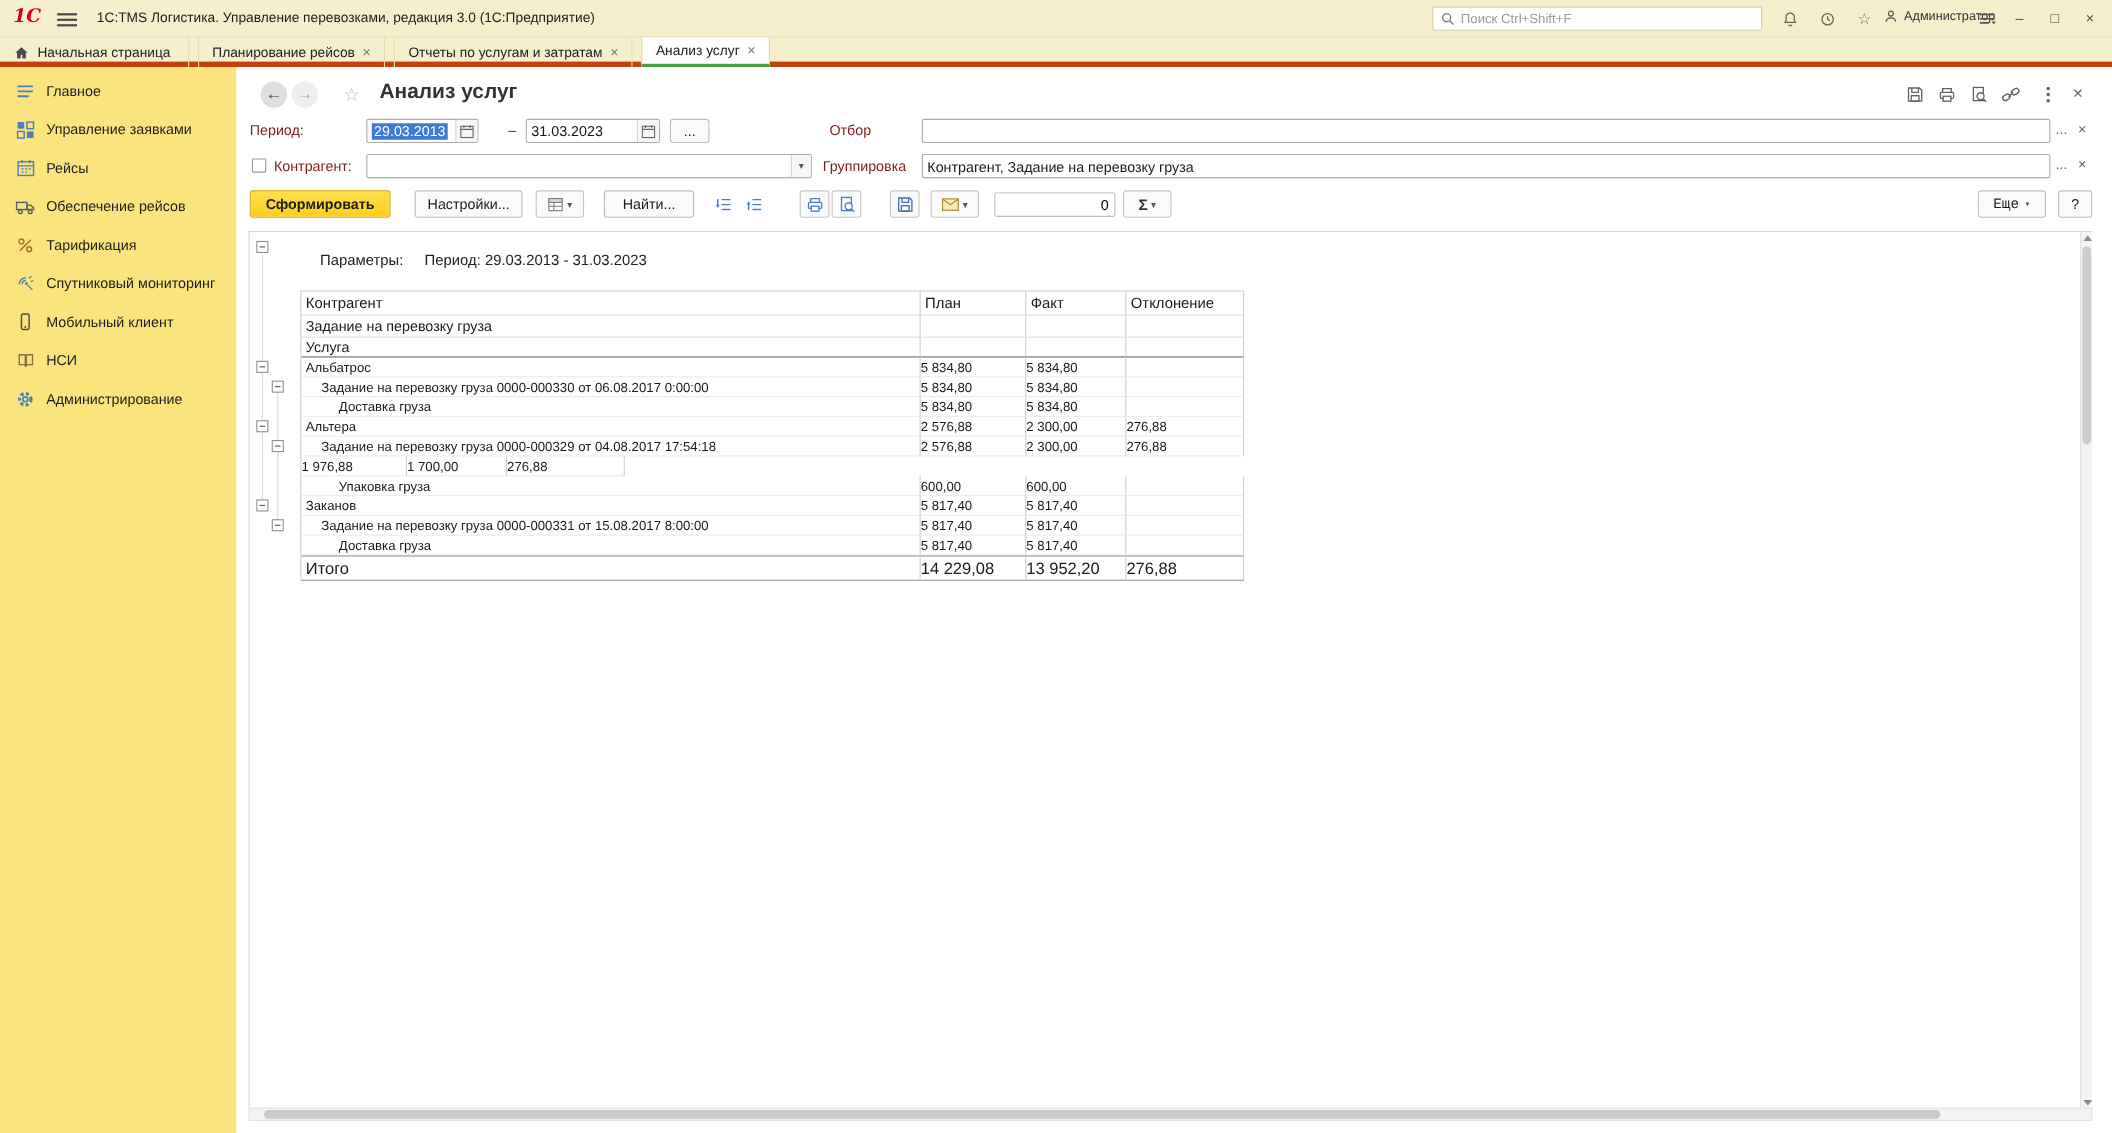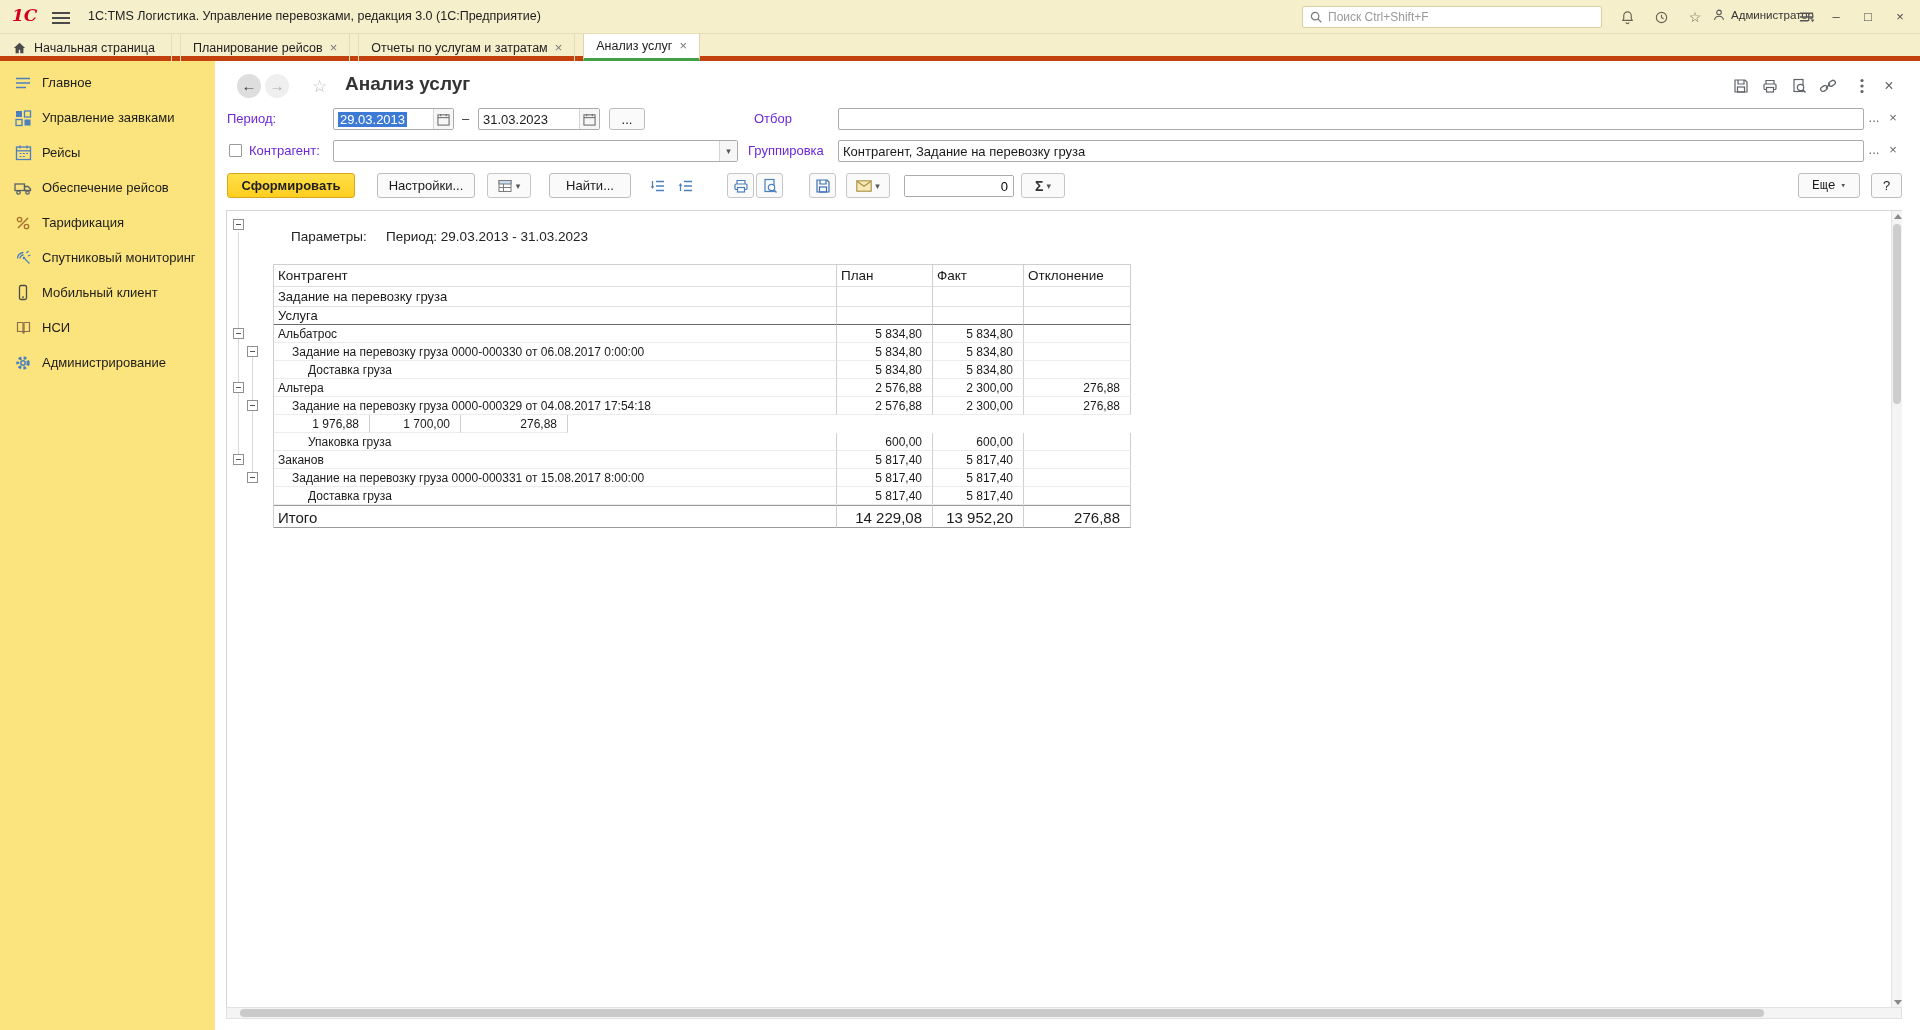--- a/index.html
+++ b/index.html
@@ -53,21 +53,21 @@
              line-height:23px; font-size:15px; cursor:pointer; }
   .nav-back { left:22px; background:#DEDEDE; color:#3c3c3c; }
   .nav-fwd  { left:50px; background:#EFEFEF; color:#ABABAB; }
   .pg-star { position:absolute; left:97px; top:15px; font-size:17px; color:#BDBDBD; cursor:pointer; }
   .pg-title { position:absolute; left:130px; top:12px; font-size:19px; font-weight:600; color:#333; }
   .hd-ic { position:absolute; top:16px; width:22px; height:18px; display:flex; align-items:center;
            justify-content:center; cursor:pointer; color:#5f6368; }
   .hd-close { font-size:16px; line-height:16px; color:#5f6368; }
 
   
-  .flabel { position:absolute; height:22px; line-height:22px; font-size:13px; color:#6d28d9; }
+  .flabel { position:absolute; height:22px; line-height:22px; font-size:13px; color:#7f1d1d; }
   .field { position:absolute; height:22px; background:#fff; border:1px solid #ABABAB; border-radius:2px;
            display:flex; align-items:center; }
   .field .ftext { flex:1; padding:0 4px; font-size:13px; white-space:nowrap; overflow:hidden; }
   .field .fsel  { background:#3D7AD5; color:#fff; padding:1px 2px; }
   .field .fbtn { width:20px; height:20px; display:flex; align-items:center; justify-content:center;
                  border-left:1px solid #D5D5D5; cursor:pointer; background:#F6F6F6; }
   .field .fdrop { width:18px; height:20px; text-align:center; line-height:20px; color:#555; font-size:9px;
                   border-left:1px solid #D5D5D5; cursor:pointer; background:#F6F6F6; }
   .field input { border:none; outline:none; flex:1; height:20px; padding:0 4px; font-size:13px;
                  font-family:"Liberation Sans", sans-serif; background:transparent; }
@@ -104,21 +104,21 @@
 
   .tbl { position:absolute; left:46px; top:53px; width:858px; border-top:1px solid #CFCFCF;
          border-left:1px solid #CFCFCF; }
   .tr { display:flex; }
   .tc { border-right:1px solid #CFCFCF; white-space:nowrap; overflow:hidden; }
   .cw1 { width:563px; } .cw2 { width:96px; } .cw3 { width:91px; } .cw4 { width:107px; }
   .hr1 .tc { height:22px; line-height:22px; font-size:13.5px; padding-left:4px; border-bottom:1px solid #DFDFDF; }
   .hr2 .tc { height:20px; line-height:20px; font-size:13px; padding-left:4px; border-bottom:1px solid #DFDFDF; }
   .hr3 .tc { height:18px; line-height:18px; font-size:13px; padding-left:4px; border-bottom:1px solid #6b6b6b; }
   .dr .tc { height:18px; line-height:18px; font-size:12px; border-bottom:1px solid #ECECEC; }
-  .dr .num, .tot .num { text-align:right; padding-right:10px; }
+  .dr .num, .tot .num { text-align:left; padding-right:0; }
   .i1 { padding-left:4px; } .i2 { padding-left:18px; } .i3 { padding-left:34px; }
   .tot .tc { height:23px; line-height:23px; font-size:15px; border-top:1px solid #9a9a9a;
              border-bottom:1px solid #9a9a9a; }
   .tot .cw1 { padding-left:4px; }
 
   .gbox { position:absolute; width:11px; height:11px; background:#fff; border:1px solid #8f8f8f; cursor:pointer; }
   .gbox::after { content:""; position:absolute; left:2px; top:4px; width:5px; height:1px; background:#555; }
   .gline { position:absolute; width:1px; background:#D8D8D8; }
 
   .vscroll { position:absolute; right:0; top:0; width:11px; height:797px; background:#F4F4F4;
@@ -349,21 +349,21 @@
     <span class="hd-ic" style="left:1636px;">
       <svg width="4" height="16" viewBox="0 0 4 16">
           <circle cx="2" cy="2.5" r="1.6" fill="#5f6368"></circle>
           <circle cx="2" cy="8" r="1.6" fill="#5f6368"></circle>
           <circle cx="2" cy="13.5" r="1.6" fill="#5f6368"></circle>
         </svg>
     </span>
     <span class="hd-ic hd-close" style="left:1663px;">×</span>
 
     <div class="flabel" style="left:12px; top:47px;">Период:</div>
-    <div class="field" style="left:118px; top:47px; width:121px;">
+    <div class="field" style="left:118px; top:47px; width:102px;">
       <span class="ftext"><span class="fsel">29.03.2013</span></span>
       <span class="fbtn">
         <svg width="13" height="13" viewBox="0 0 14 14">
             <rect x="1" y="2" width="12" height="11" fill="none" stroke="#666" stroke-width="1.1"></rect>
             <path d="M1 5h12" stroke="#666" stroke-width="1.1"></path>
             <path d="M4 1v2.5M10 1v2.5" stroke="#666" stroke-width="1.1"></path>
           </svg>
       </span>
     </div>
     <div class="dash" style="left:247px; top:47px;">–</div>

